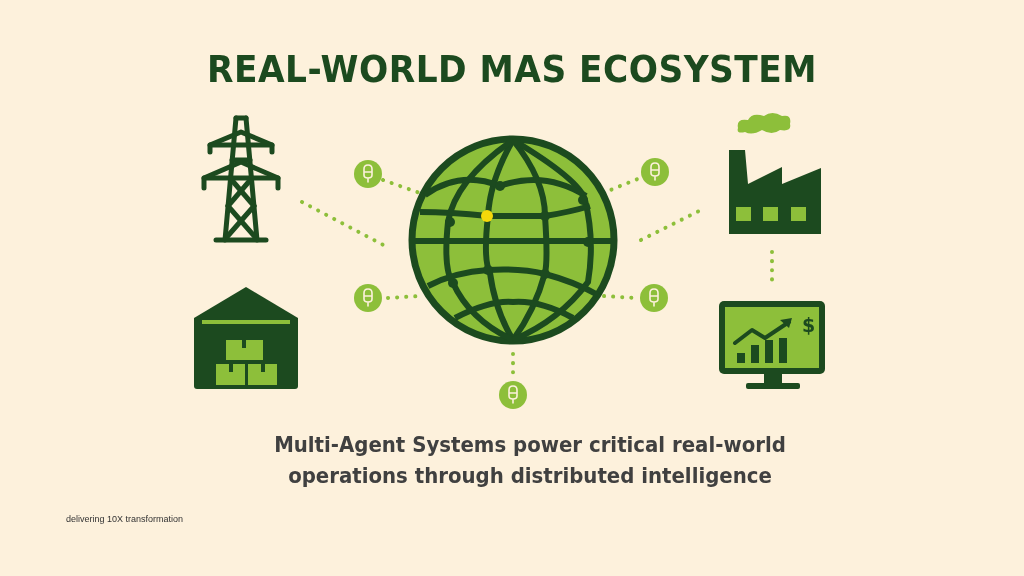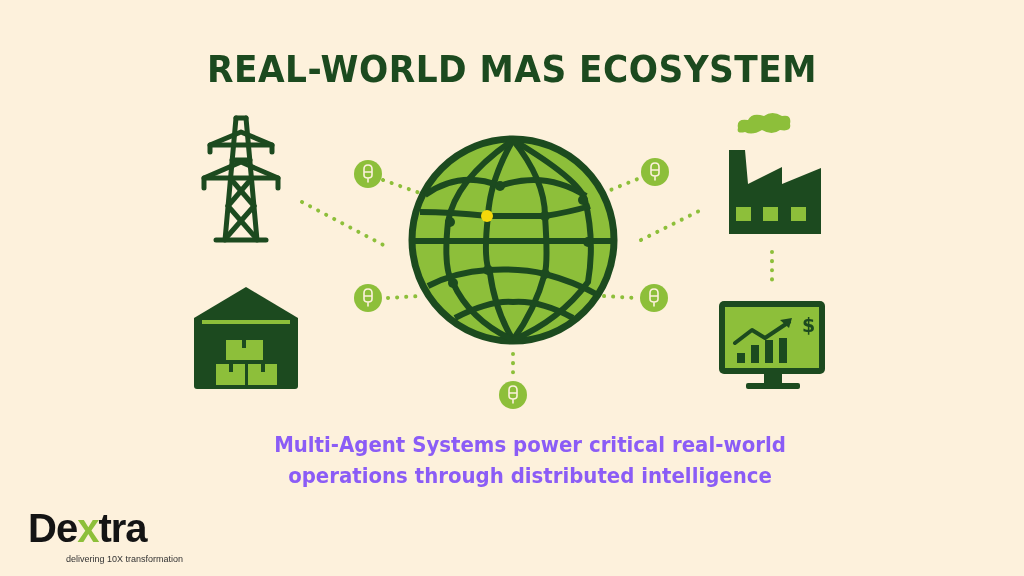--- a/index.html
+++ b/index.html
@@ -19,21 +19,21 @@
     color: #1c4a1f;
     transform: scaleX(0.93);
   }
   .caption {
     position: absolute; left: 240px; top: 430px; width: 580px;
     text-align: center;
     font-family: "DejaVu Sans", sans-serif;
     font-weight: bold;
     font-size: 21px;
     line-height: 31px;
-    color: #8b5cf6;
+    color: #404040;
   }
   .caption div { transform: scaleX(0.94); }
   svg.diagram { position: absolute; left: 0; top: 0; }
   .logo {
     position: absolute; left: 28px; top: 508px;
   }
   .logo-word {
     font-family: "Liberation Sans", sans-serif;
     font-weight: bold;
     font-size: 40px;
@@ -166,15 +166,14 @@
     </g>
   </g>
 </svg>
 
 <div class="caption">
   <div>Multi-Agent Systems power critical real-world</div>
   <div>operations through distributed intelligence</div>
 </div>
 
 <div class="logo">
-  <div class="logo-word"><span>De</span><span class="x">x</span><span>tra</span></div>
   <div class="logo-tag">delivering 10X transformation</div>
 </div>
 
 </body></html>

